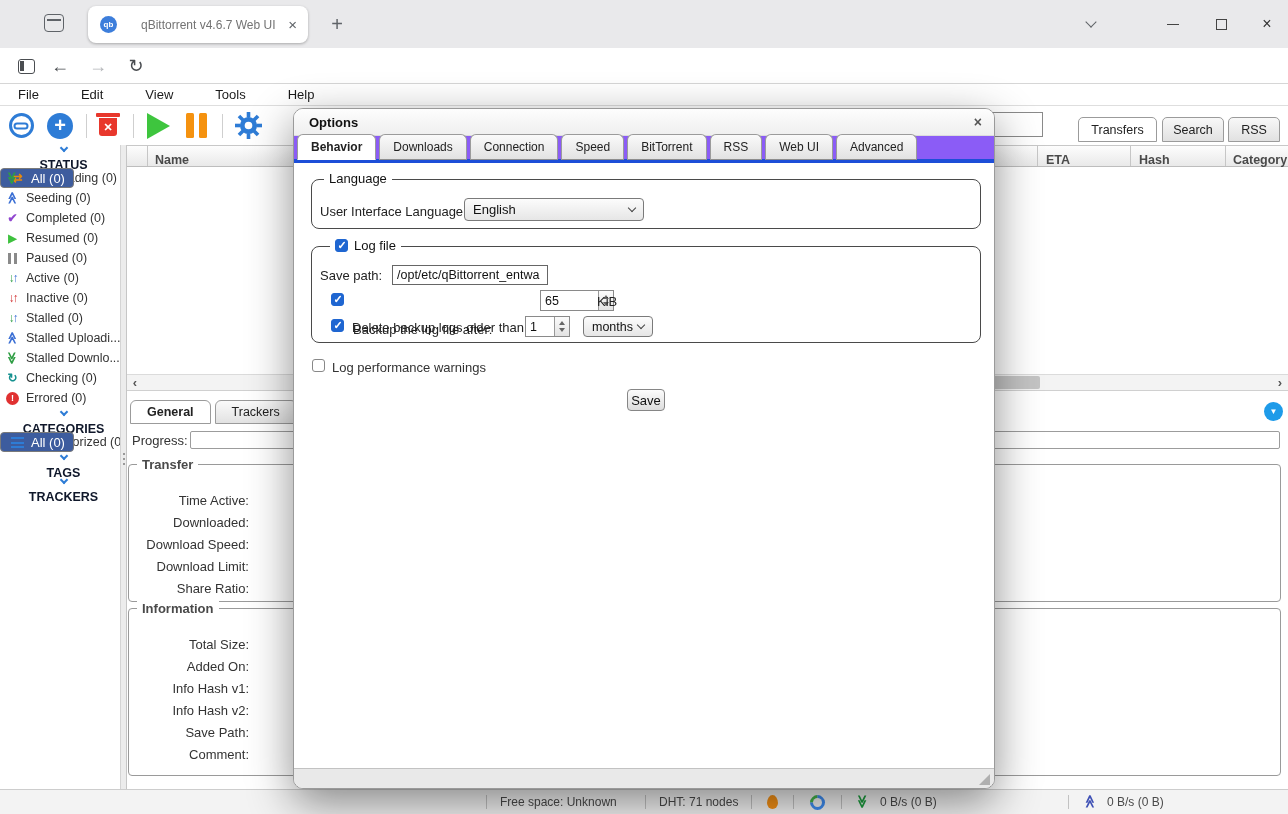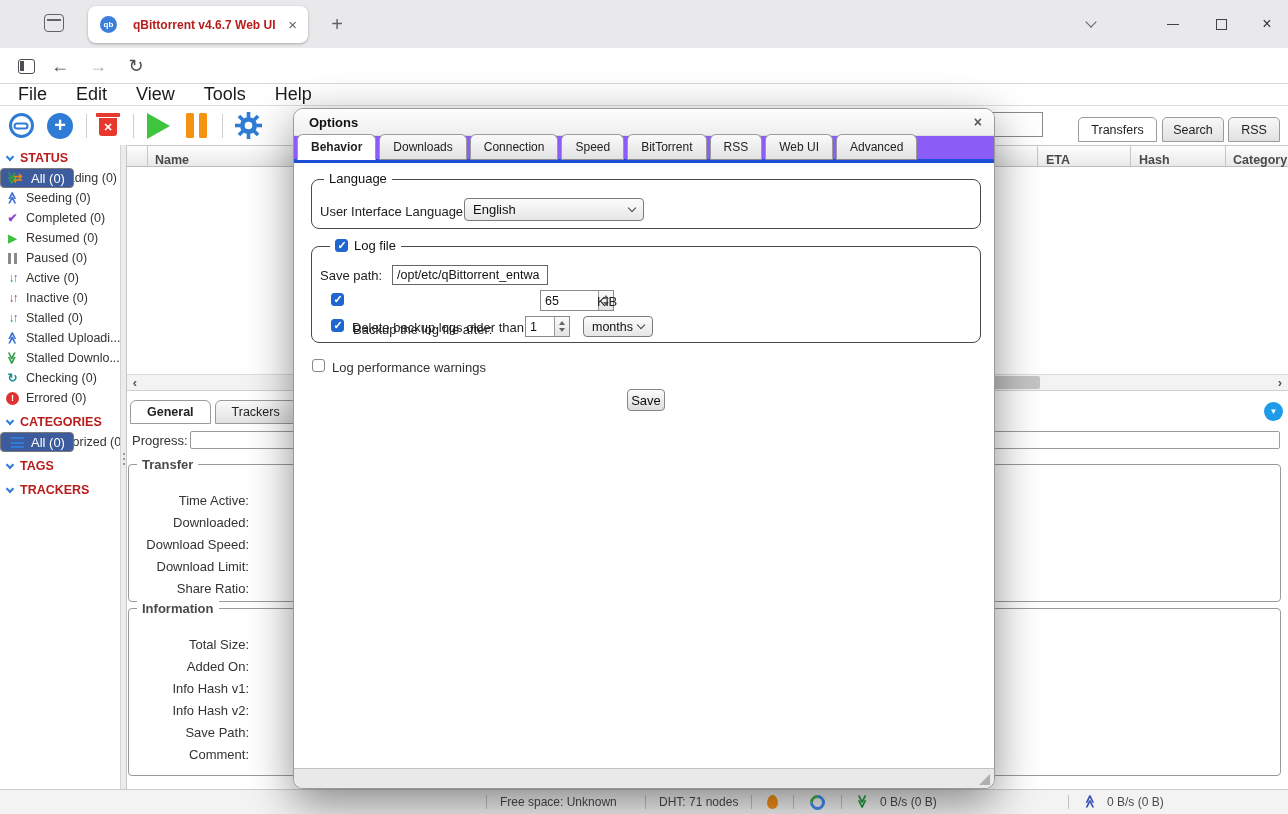--- a/index.html
+++ b/index.html
@@ -11,21 +11,21 @@
   .abs { position:absolute; }
 
   
   .titlebar { left:0; top:0; width:1288px; height:48px; background:#e9e9eb; }
   .ta-outer { left:44px; top:14px; width:20px; height:18px; border:1.7px solid #5f6368; border-radius:4px; }
   .ta-line { position:absolute; left:2px; right:2px; top:4px; height:1.7px; background:#5f6368; }
   .btab { left:88px; top:6px; width:220px; height:37px; background:#fff; border-radius:8px;
           box-shadow:0 1px 3px rgba(0,0,0,.28); display:flex; align-items:center; padding:0 8px 0 12px; }
   .favicon { width:17px; height:17px; border-radius:50%; background:#3d7edb; color:#fff; font-size:8px;
              font-weight:bold; display:flex; align-items:center; justify-content:center; flex:0 0 17px; }
-  .btab-title { font-size:12px; color:#b91c1c; margin-left:16px; flex:1; white-space:nowrap; overflow:hidden;font-weight:bold; }
+  .btab-title { font-size:12px; color:#737373; margin-left:24px; flex:1; white-space:nowrap; overflow:hidden; }
   .btab-close { font-size:15px; color:#5f6368; padding:0 3px; line-height:1; }
   .newtab { left:324px; top:11px; width:26px; height:26px; display:flex; align-items:center; justify-content:center;
             font-size:20px; color:#5f6368; }
   .winbtn { top:12px; width:30px; height:24px; display:flex; align-items:center; justify-content:center; color:#444; }
   .chev { display:inline-block; width:8px; height:8px; border-right:1.7px solid #5f6368; border-bottom:1.7px solid #5f6368; transform:rotate(45deg); }
   .minline { display:inline-block; width:12px; border-top:1.6px solid #444; }
   .maxbox { display:inline-block; width:11px; height:11px; border:1.5px solid #444; }
   .xchar { font-size:16px; color:#333; line-height:1; }
 
   
@@ -39,21 +39,21 @@
   .chip { margin-left:12px; background:#fff; border-radius:3px; height:24px; display:flex; align-items:center; padding:0 9px; gap:6px; }
   .chip-text { font-size:12.5px; color:#3c4043; }
   .url { margin-left:13px; font-size:13px; color:#80868b; }
   .trans { font-size:12px; color:#4a4d51; }
   .star { font-size:16px; color:#4a4d51; }
   .burger { left:1248px; top:57px; width:18px; height:14px; display:flex; flex-direction:column; justify-content:space-between; }
   .burger i { height:1.8px; background:#4a4d51; }
 
   
   .menubar { left:0; top:84px; width:1288px; height:22px; background:#fff; border-bottom:1px solid #dedede;
-             display:flex; align-items:center; padding-left:18px; gap:29px; font-size:18px; color:#1a1a1a; }
+             display:flex; align-items:center; padding-left:18px; gap:42px; font-size:13px; color:#1a1a1a; }
   .qtoolbar { left:0; top:106px; width:1288px; height:39px; background:#fff; }
   .tico { top:6px; height:27px; display:flex; align-items:center; justify-content:center; }
   .tsep { top:8px; width:1px; height:24px; background:#cfcfcf; }
   .link-circ { width:25px; height:25px; border:3px solid #2e7cd6; border-radius:50%; position:relative; }
   .link-circ i { position:absolute; left:50%; top:50%; transform:translate(-50%,-50%); width:15px; height:7px;
                  background:#fff; border:2px solid #2e7cd6; border-radius:4px; }
   .plus-circ { width:26px; height:26px; border-radius:50%; background:#2e7cd6; color:#fff; font-size:20px; font-weight:bold;
                display:flex; align-items:center; justify-content:center; line-height:0; padding-bottom:2px; }
   .trash { width:26px; height:27px; position:relative; }
   .trash .lid { position:absolute; left:1px; top:2px; width:24px; height:4px; background:#e8372c; border-radius:1px; }
@@ -70,21 +70,21 @@
   .vtab.on { background:#fff; font-weight:normal; }
 
   
   .thead { left:127px; top:145px; width:1161px; height:22px; background:linear-gradient(#fdfdfd,#e9e9e9);
            border-top:1px solid #c8c8c8; border-bottom:1px solid #bdbdbd; font-size:12.5px; font-weight:bold; color:#4a4a4a; }
   .thead span { position:absolute; top:7px; }
   .thead i { position:absolute; top:0; bottom:0; width:1px; background:#c6c6c6; }
 
   
   .sidebar { left:0; top:145px; width:120px; height:644px; background:#fff; font-size:12.5px; color:#333; }
-  .side-hdr { height:20px; display:flex; align-items:center; gap:7px; padding-left:7px; font-weight:bold; color:#b91c1c; }
+  .side-hdr { height:20px; display:flex; align-items:center; gap:7px; padding-left:7px; font-weight:bold; color:#0f172a;flex-direction:column; }
   .hdr-chev { width:6px; height:6px; border-right:2.4px solid #2e7cd6; border-bottom:2.4px solid #2e7cd6;
               transform:rotate(45deg); margin-top:-3px; flex:0 0 6px; }
   .side-item { height:20px; display:flex; align-items:center; gap:5px; padding-left:4px; white-space:nowrap; }
   .side-item.sel { background:#3d5c9e; color:#fff; }
   .sicon { flex:0 0 17px; width:17px; text-align:center; font-weight:bold; font-size:12px; line-height:1;
            display:flex; align-items:center; justify-content:center; }
   .rot90 { display:inline-block; transform:rotate(90deg); }
   .rotm90 { display:inline-block; transform:rotate(-90deg); }
   .c-orange { color:#e8890c; } .c-green { color:#2f9e44; } .c-blue { color:#3b6fd4; }
   .c-purple { color:#9046cf; } .c-teal { color:#15918f; } .c-red { color:#d12f2f; }

